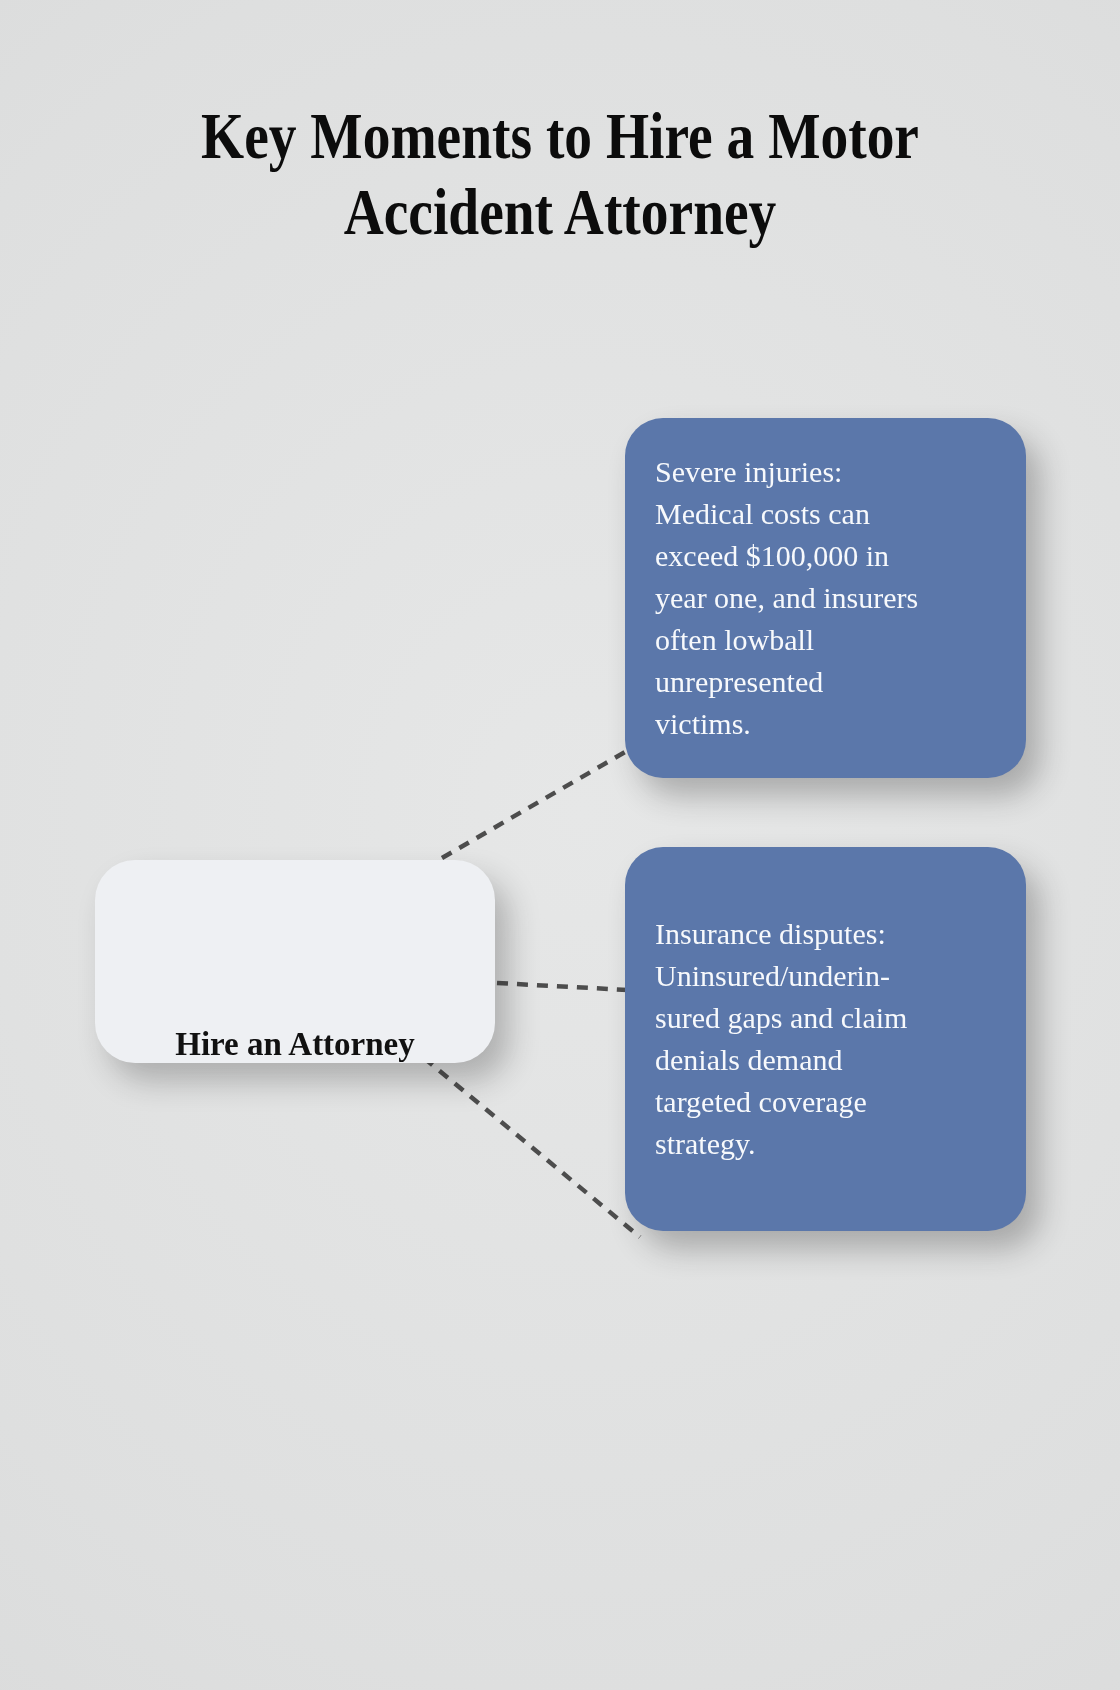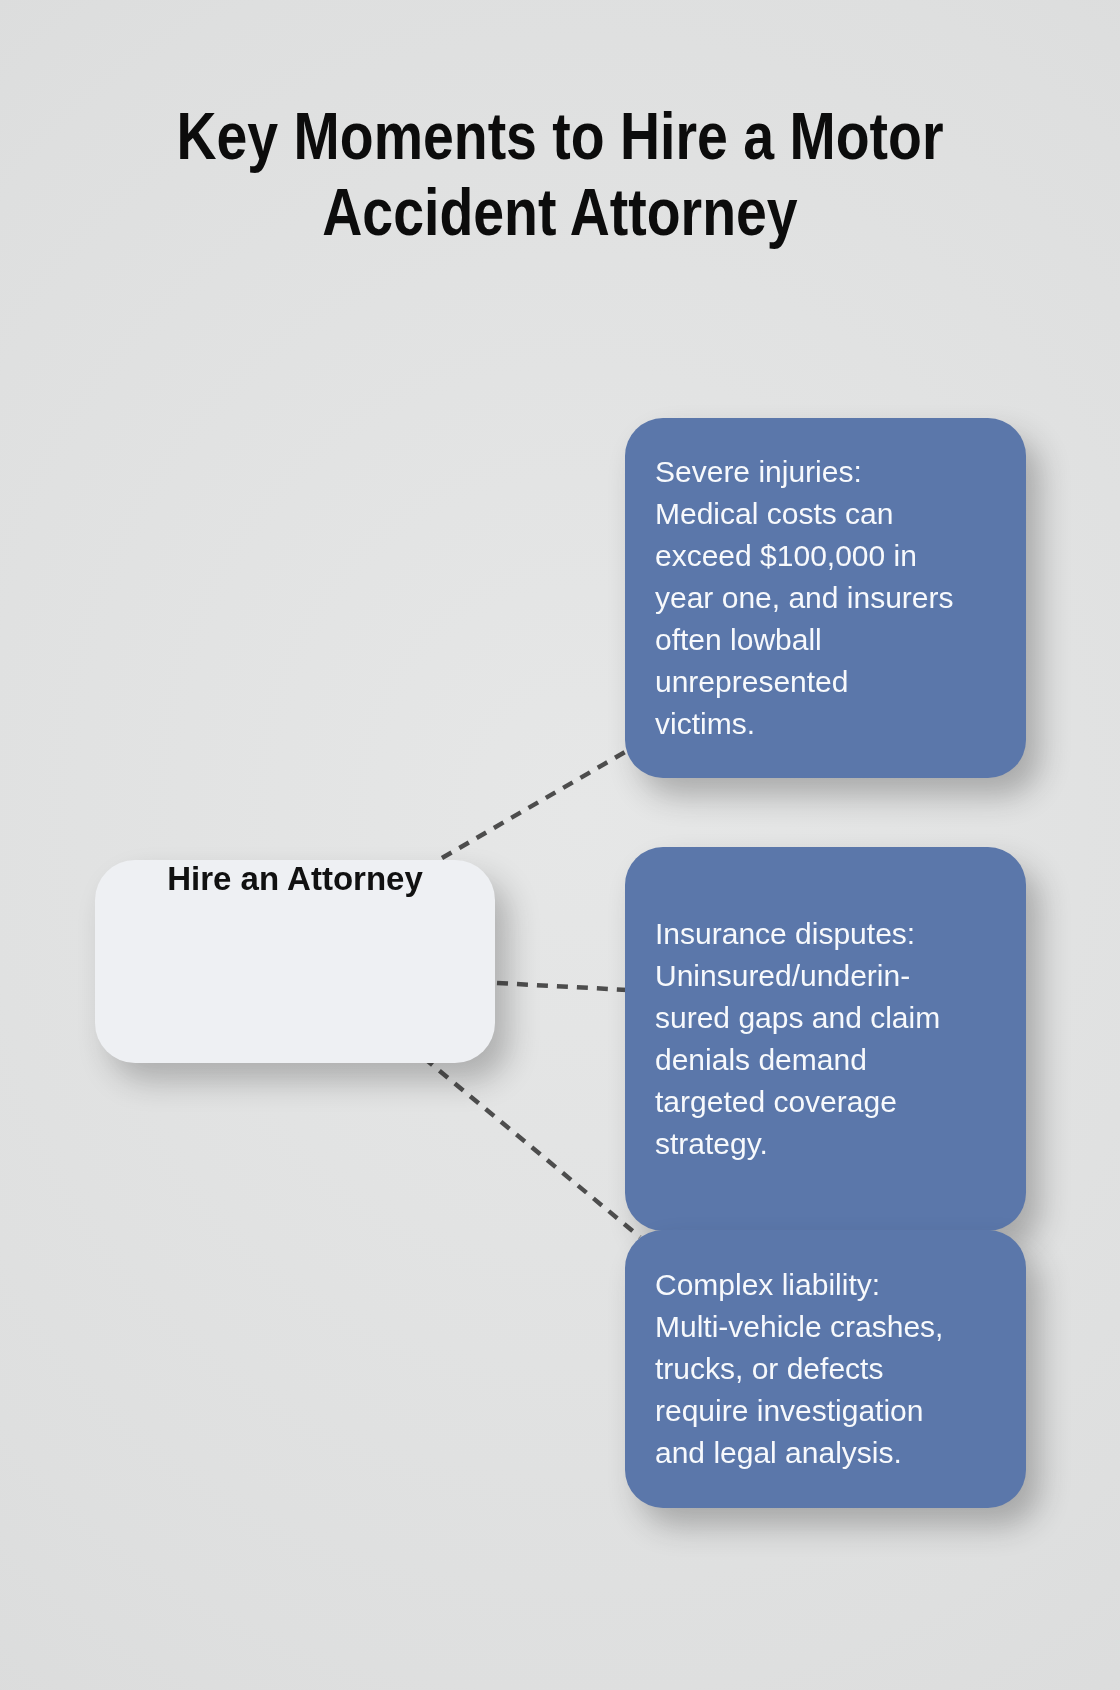--- a/index.html
+++ b/index.html
@@ -6,21 +6,21 @@
     margin: 0;
     padding: 0;
     background: #d9dada;
   }
   .canvas {
     position: relative;
     width: 1120px;
     height: 1690px;
     overflow: hidden;
     background: radial-gradient(130% 95% at 52% 48%, #e6e7e7 0%, #dedfdf 55%, #d5d6d6 100%);
-    font-family: Liberation Sans, sans-serif;
+    font-family: Liberation Serif, serif;
   }
   .title {
     position: absolute;
     top: 98px;
     left: 0;
     width: 100%;
     text-align: center;
     font-size: 66px;
     line-height: 76px;
     font-weight: 700;
@@ -42,21 +42,21 @@
     position: absolute;
     left: 95px;
     top: 860px;
     width: 400px;
     height: 203px;
     box-sizing: border-box;
     background: #eef0f3;
     border-radius: 40px;
     box-shadow: 14px 18px 30px rgba(40, 40, 40, 0.28);
     display: flex;
-    align-items: flex-start;
+    align-items: flex-end;
     justify-content: center;
     font-size: 33px;
     font-weight: 700;
     color: #111111;
   }
   .card {
     position: absolute;
     left: 625px;
     width: 401px;
     box-sizing: border-box;
@@ -105,21 +105,14 @@
 
   <div class="card card-disputes">
     <span>Insurance disputes:
 Uninsured/underin-
 sured gaps and claim
 denials demand
 targeted coverage
 strategy.</span>
   </div>
 
-  <div class="card card-complex">
-    <span>Complex liability:
-Multi-vehicle crashes,
-trucks, or defects
-require investigation
-and legal analysis.</span>
-  </div>
 
 </div>
 
 </body></html>

